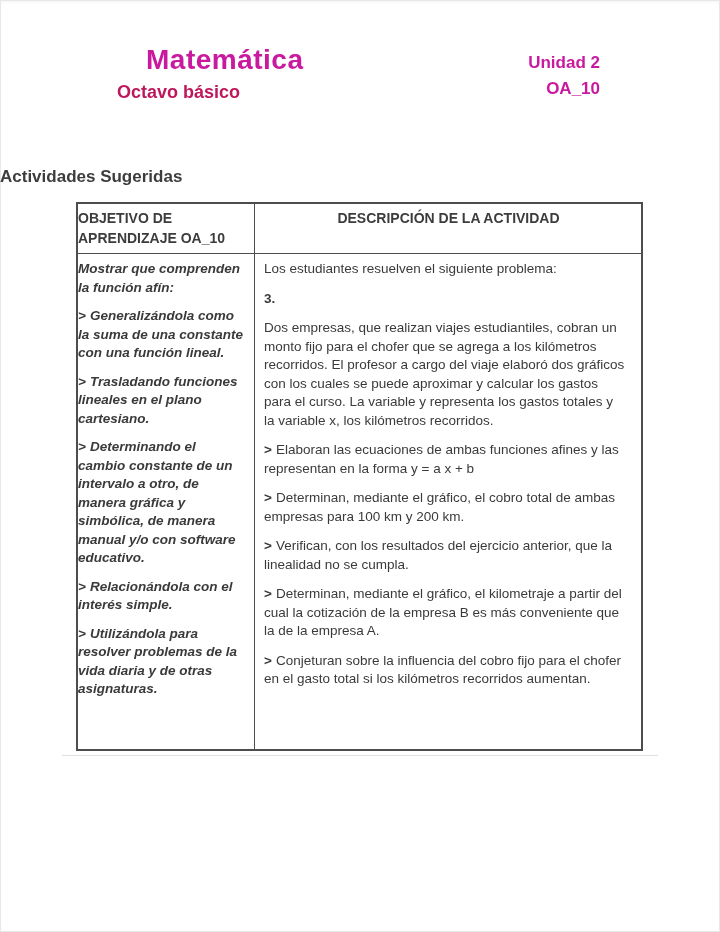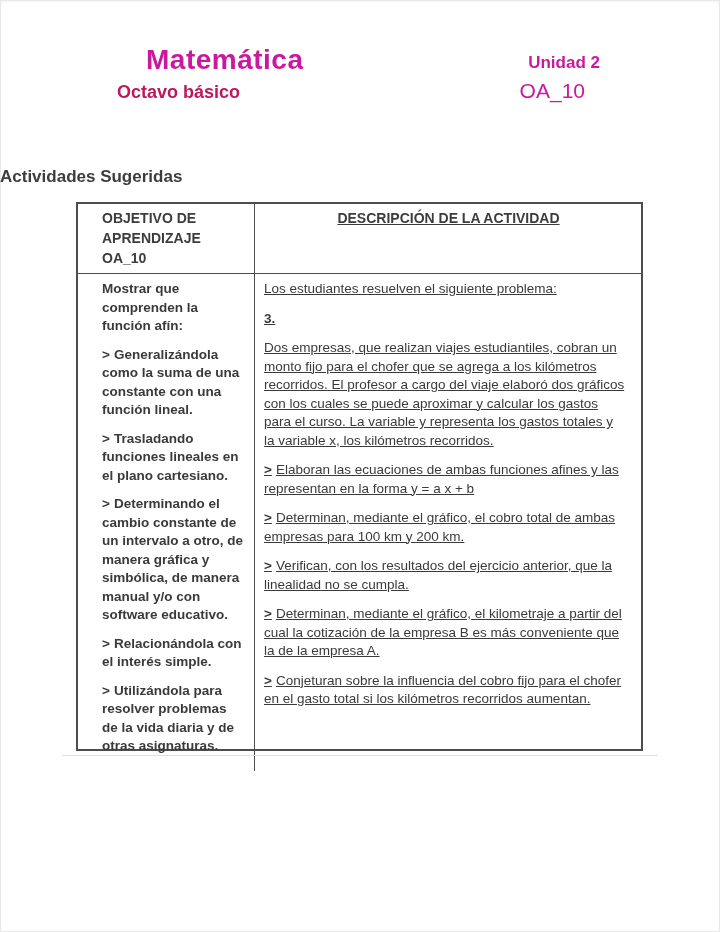--- a/index.html
+++ b/index.html
@@ -28,22 +28,22 @@
     font-size:18px; font-weight:bold;
     color:#be185d;
   }
   .unit-label {
     position:absolute; right:120px; top:53px;
     font-size:17px; font-weight:bold;
     color:var(--accent, #c9199e);
     text-align:center;
   }
   .oa-label {
-    position:absolute; right:135px; top:79px;
-    font-size:21px; font-weight:normal;
+    position:absolute; right:120px; top:79px;
+    font-size:17px; font-weight:bold;
     color:var(--accent, #c9199e);
     text-align:right;
   }
   .section-heading {
     position:absolute; left:0; top:167px; width:100%;
     font-size:17px; font-weight:bold;
     color:#3d3d3d;
   }
   .doc-table {
     position:absolute; left:76px; top:202px;
@@ -54,30 +54,30 @@
     font-size:13.5px; line-height:18.5px;
     color:#3a3a3a;
   }
   .t-row { display:flex; }
   .t-row.header { border-bottom:1px solid #4d4d4d; }
   .t-row.body { flex:1; }
   .cell { box-sizing:border-box; }
   .cell.left {
     width:177px;
     border-right:1px solid #4d4d4d;
-    padding:4px 8px 5px 24px;
+    padding:4px 8px 5px 0;
   }
-  .cell.right { flex:1; padding:4px 8px 5px 9px;text-decoration:underline; }
+  .cell.right { flex:1; padding:4px 8px 5px 9px; }
   .header .cell {
     font-weight:bold; font-size:14px; line-height:20px;
     color:#3c3c3c;
   }
   .header .cell.right { text-align:center; }
   .body .cell { padding-top:6px; }
-  .body .cell.left { font-weight:bold; }
+  .body .cell.left { font-weight:bold;font-style:italic; }
   .doc-table p { margin:0 0 10px 0; }
   .cell.right p { margin:0 7px 11px 0; }
   .bullet-marker { font-weight:bold; margin-right:4px; }
   .problem-number { font-weight:bold; }
   .scan-line {
     position:absolute; left:62px; top:755px;
     width:596px; height:1px;
     background:#e0e0e0;
   }
 </style>

